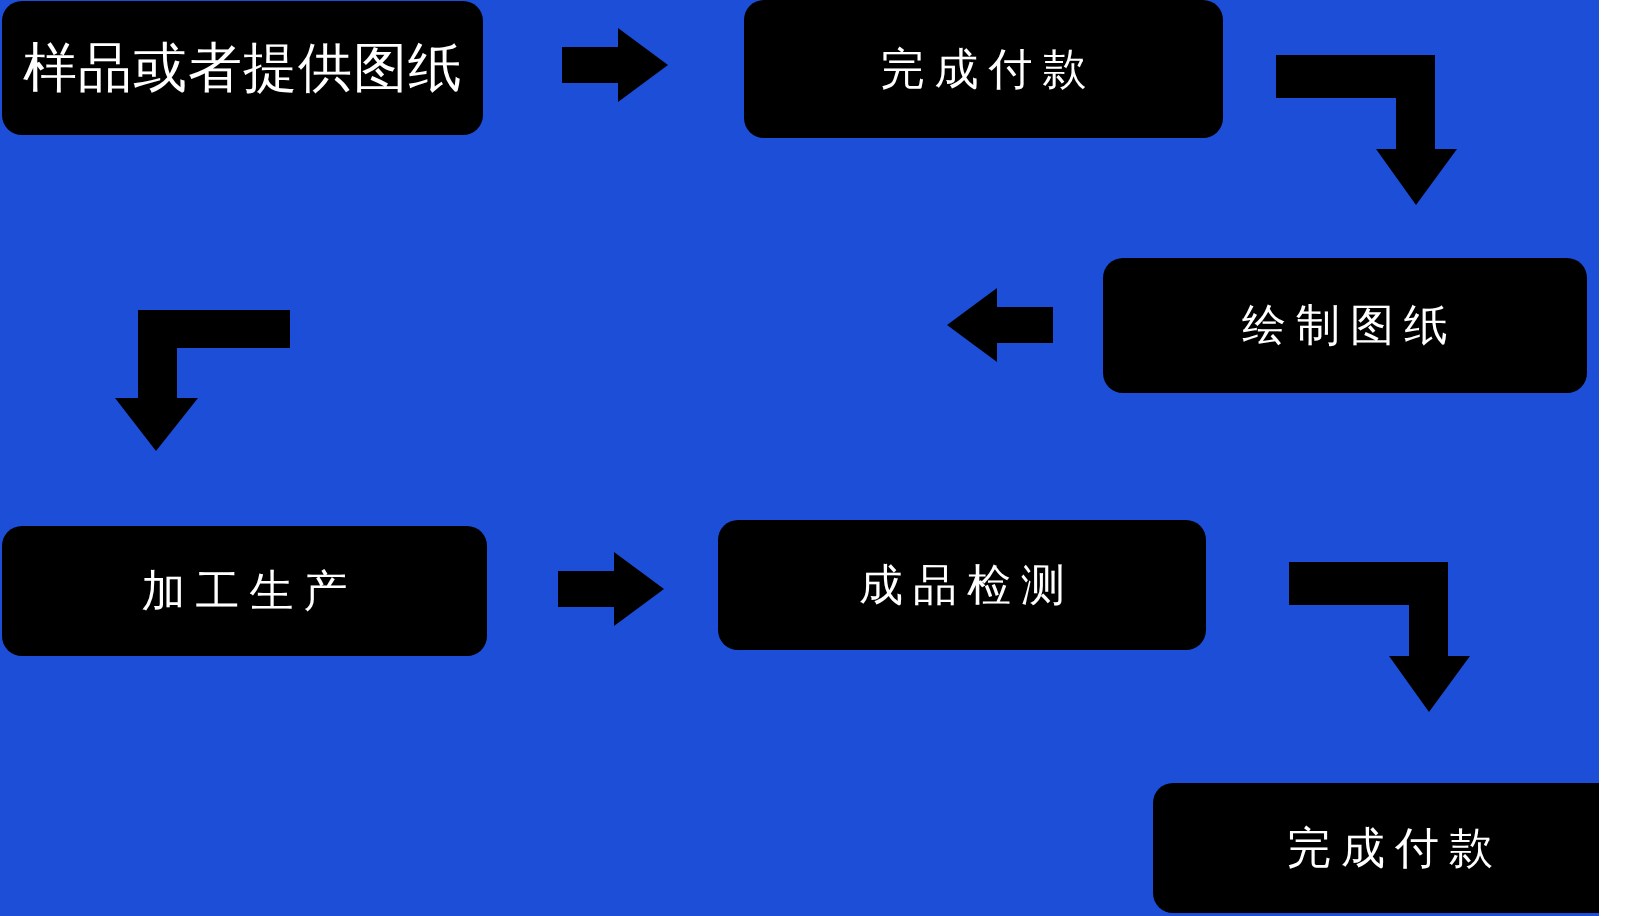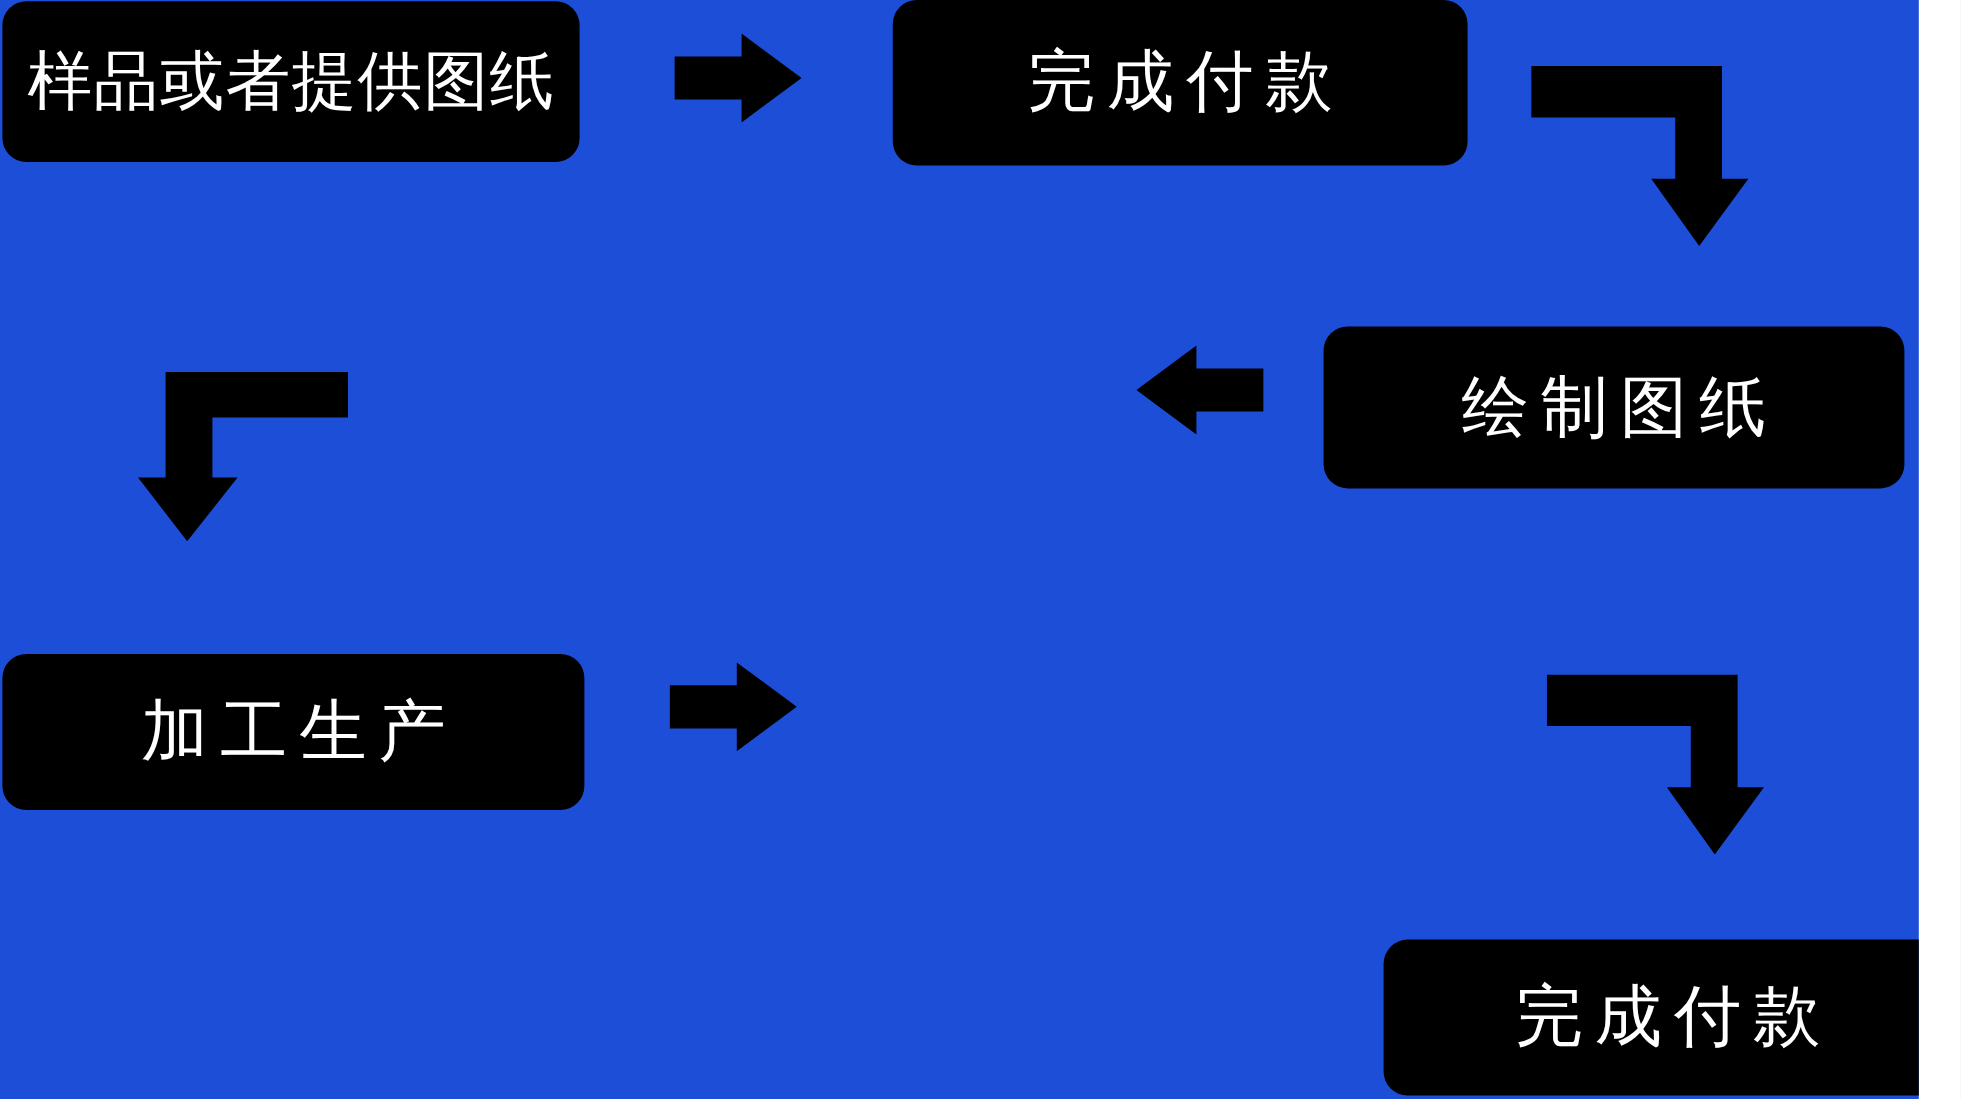--- a/index.html
+++ b/index.html
@@ -16,21 +16,21 @@
     font-family: Liberation Mono, monospace;
   }
   .node {
     position: absolute;
     background: #000000;
     border-radius: 20px;
     display: flex;
     align-items: center;
     justify-content: center;
     color: #ffffff;
-    font-size: 56px;
+    font-size: 44px;
     font-weight: 500;
     letter-spacing: 10px;
     text-indent: 10px; 
     white-space: nowrap;
   }
   .node.tight {
     font-size: 54px;
     letter-spacing: 1px;
     text-indent: 1px;
   }
@@ -61,36 +61,39 @@
 
   <svg class="arrow" style="left:1276px; top:55px;" width="181" height="150" viewBox="0 0 181 150" aria-hidden="true">
     <polygon points="0,0 159,0 159,94 181,94 140,150 100,94 120,94 120,43 0,43"></polygon>
   </svg>
 
 
   <svg class="arrow" style="left:947px; top:288px;" width="106" height="74" viewBox="0 0 106 74" aria-hidden="true">
     <polygon points="106,19 50,19 50,0 0,37 50,74 50,55 106,55"></polygon>
   </svg>
 
-  <div class="node" style="left:1103px; top:272px; width:484px; height:135px;text-align:right;">
+  <div class="node" style="left:1103px; top:258px; width:484px; height:135px;text-align:right;">
     <span>绘制图纸</span>
   </div>
 
   <svg class="arrow" style="left:115px; top:310px;" width="175" height="141" viewBox="0 0 175 141" aria-hidden="true">
     <polygon points="23,0 175,0 175,38 62,38 62,88 83,88 41,141 0,88 23,88"></polygon>
   </svg>
 
-  <div class="node" style="left:2px; top:545px; width:485px; height:130px;">
+  <div class="node" style="left:2px; top:526px; width:485px; height:130px;">
     <span>加工生产</span>
   </div>
 
   <svg class="arrow" style="left:558px; top:552px;" width="106" height="74" viewBox="0 0 106 74" aria-hidden="true">
     <polygon points="0,19 56,19 56,0 106,37 56,74 56,55 0,55"></polygon>
   </svg>
 
+  <div class="node" style="left:718px; top:520px; width:488px; height:130px;">
+    <span>成品检测</span>
+  </div>
 
   <svg class="arrow" style="left:1289px; top:562px;" width="181" height="150" viewBox="0 0 181 150" aria-hidden="true">
     <polygon points="0,0 159,0 159,94 181,94 140,150 100,94 120,94 120,43 0,43"></polygon>
   </svg>
 
   <div class="node" style="left:1153px; top:783px; width:474px; height:130px;">
     <span>完成付款</span>
   </div>
 
 </div>

